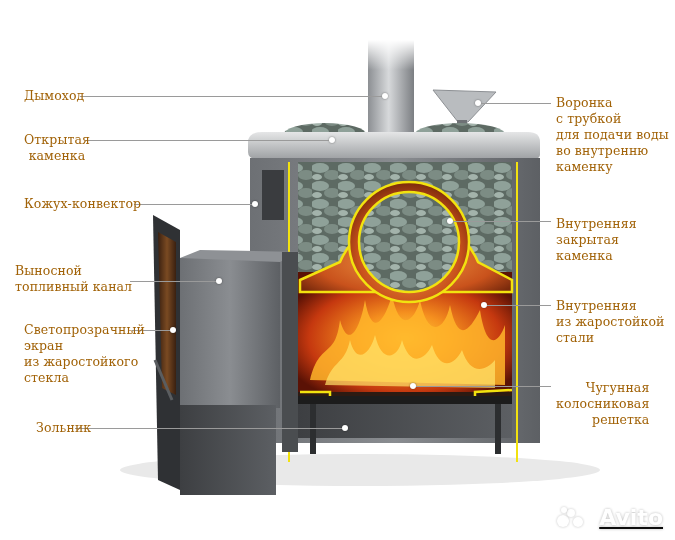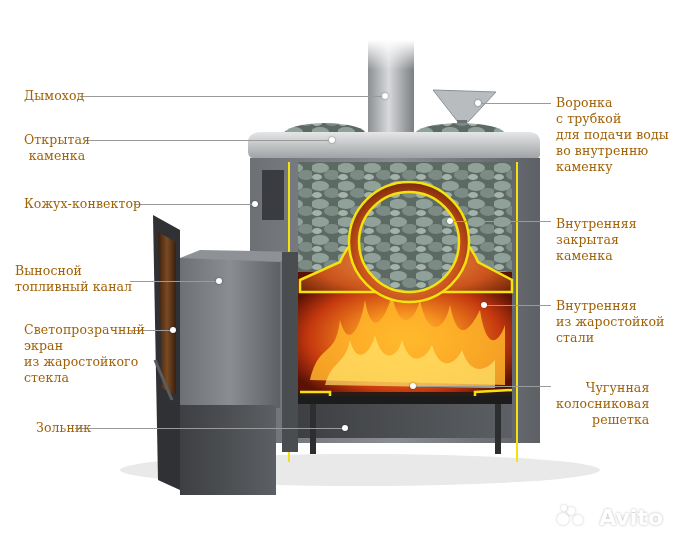--- a/index.html
+++ b/index.html
@@ -1,21 +1,21 @@
 <!DOCTYPE html>
 <html><head>
 <meta charset="utf-8">
 <style>
   html,body{margin:0;padding:0;background:#ffffff;}
   body{width:675px;height:540px;position:relative;overflow:hidden;font-family:"DejaVu Serif","Liberation Serif",serif;}
   .label{position:absolute;font-size:12.5px;line-height:16px;color:#a16207;white-space:pre;letter-spacing:0.1px;}
   .lbl-line{position:absolute;height:1px;background:#9a9a9a;}
   .dot{position:absolute;width:6px;height:6px;border-radius:50%;background:#fff;box-shadow:0 0 2px rgba(0,0,0,.5);}
   svg.stove{position:absolute;left:0;top:0;}
-  .watermark{position:absolute;right:12px;bottom:10px;display:flex;align-items:flex-start;gap:14px;opacity:.95;}
+  .watermark{position:absolute;right:12px;bottom:10px;display:flex;align-items:center;gap:14px;opacity:.95;text-decoration:underline;}
   .wm-dots{position:relative;width:28px;height:22px;}
   .wm-dots span{position:absolute;border-radius:50%;background:#fff;box-shadow:0 0 3px rgba(0,0,0,.25);}
   .wm-text{font-family:"DejaVu Sans","Liberation Sans",sans-serif;font-weight:bold;font-size:22px;color:#fff;text-shadow:0 0 3px rgba(0,0,0,.3);}
 </style>
 </head>
 <body>
 
 <svg class="stove" width="675" height="540" viewBox="0 0 675 540">
   <defs>
     <linearGradient id="pipe" x1="0" x2="1">

